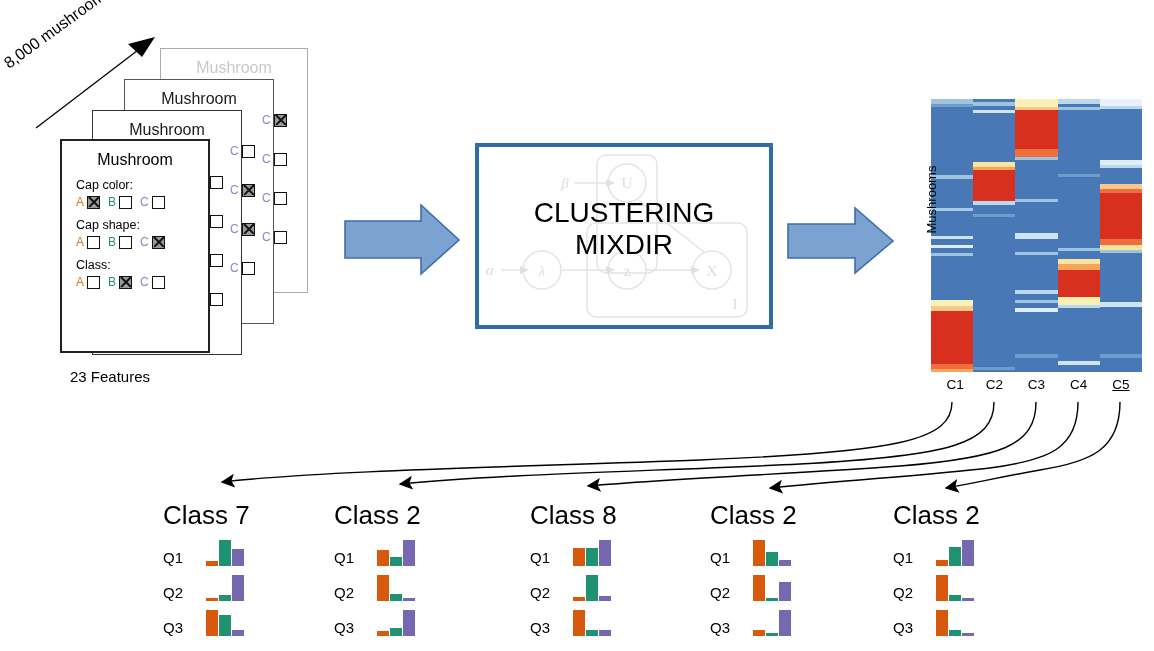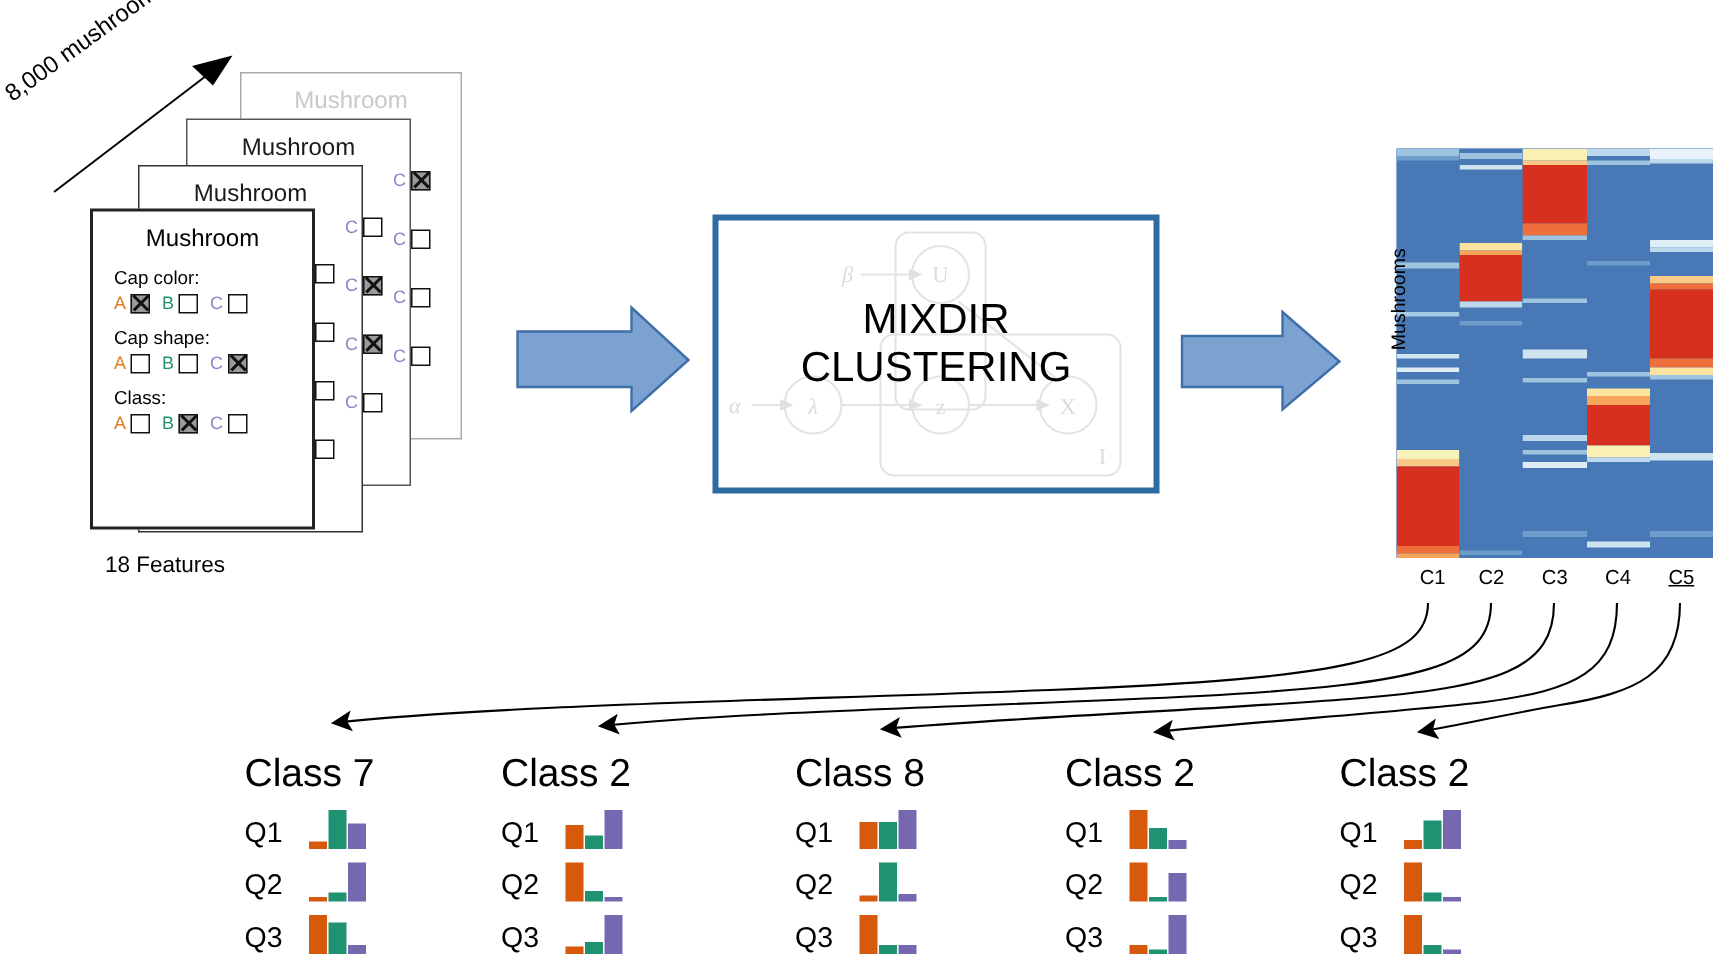--- a/index.html
+++ b/index.html
@@ -52,21 +52,21 @@
   .hm-band{position:absolute;left:0;width:100%;}
   .hm-axis{position:absolute;left:898px;top:192px;font-size:13px;
       transform:rotate(-90deg);transform-origin:center center;white-space:nowrap;}
   .hm-ticks{position:absolute;left:931px;top:377px;width:211px;height:20px;}
   .hm-tick{position:absolute;font-size:13.5px;text-align:center;}
 
   
   .cls{position:absolute;top:500px;}
   .cls-title{font-size:26px;white-space:nowrap;}
   .qrow{display:flex;align-items:flex-end;margin-top:9px;height:26px;}
-  .qlabel{font-size:19px;width:36px;line-height:1;padding-bottom:1px;}
+  .qlabel{font-size:15px;width:36px;line-height:1;padding-bottom:1px;}
   .bars{display:flex;align-items:flex-end;height:26px;width:40px;gap:1px;margin-left:7px;}
   .bar{width:12px;}
   .bar.o{background:#d75a0c;}
   .bar.g{background:#1f9272;}
   .bar.p{background:#7568b0;}
 
   svg.overlay{position:absolute;left:0;top:0;width:1154px;height:651px;pointer-events:none;}
 </style>
 </head>
 <body>
@@ -191,21 +191,21 @@
           <span class="box checked"></span>
         </span>
       <span class="opt">
           <span class="ltr ltrC">C</span>
           <span class="box"></span>
         </span>
     </div>
   </div>
 </div>
 
-<div class="features-label">18 Features</div>
+<div class="features-label">23 Features</div>
 <div class="diag-label">8,000 mushrooms</div>
 
 <div class="mixbox">
   <svg width="290" height="178" viewBox="0 0 290 178" style="position:absolute;left:0;top:0;">
     <g stroke="#e3e3e3" fill="none" stroke-width="1.4">
       <rect x="118" y="8" width="60" height="118" rx="9"></rect>
       <rect x="108" y="76" width="160" height="94" rx="9"></rect>
       <circle cx="148" cy="36" r="19"></circle>
       <circle cx="63" cy="123" r="19"></circle>
       <circle cx="148" cy="123" r="19"></circle>
@@ -226,22 +226,22 @@
       <text x="256" y="162">I</text>
     </g>
     <g fill="#e0e0e0">
       <polygon points="127,32 136,36 127,40"></polygon>
       <polygon points="127,119 136,123 127,127"></polygon>
       <polygon points="212,119 221,123 212,127"></polygon>
       <polygon points="41,119 50,123 41,127"></polygon>
     </g>
   </svg>
   <div class="mixtext">
+    <div>CLUSTERING</div>
     <div>MIXDIR</div>
-    <div>CLUSTERING</div>
   </div>
 </div>
 
 <div class="hm">
     <div class="hm-col" style="left: 0px; width: 42.2px; background: rgb(72, 120, 182);">
       <div class="hm-band" style="top: 0%; height: 1.8%; background: rgb(158, 196, 224);"></div>
       <div class="hm-band" style="top: 1.8%; height: 1.2%; background: rgb(109, 158, 203);"></div>
       <div class="hm-band" style="top: 28%; height: 1.2%; background: rgb(158, 196, 224);"></div>
       <div class="hm-band" style="top: 40%; height: 1%; background: rgb(168, 203, 228);"></div>
       <div class="hm-band" style="top: 50%; height: 1.2%; background: rgb(207, 228, 241);"></div>

